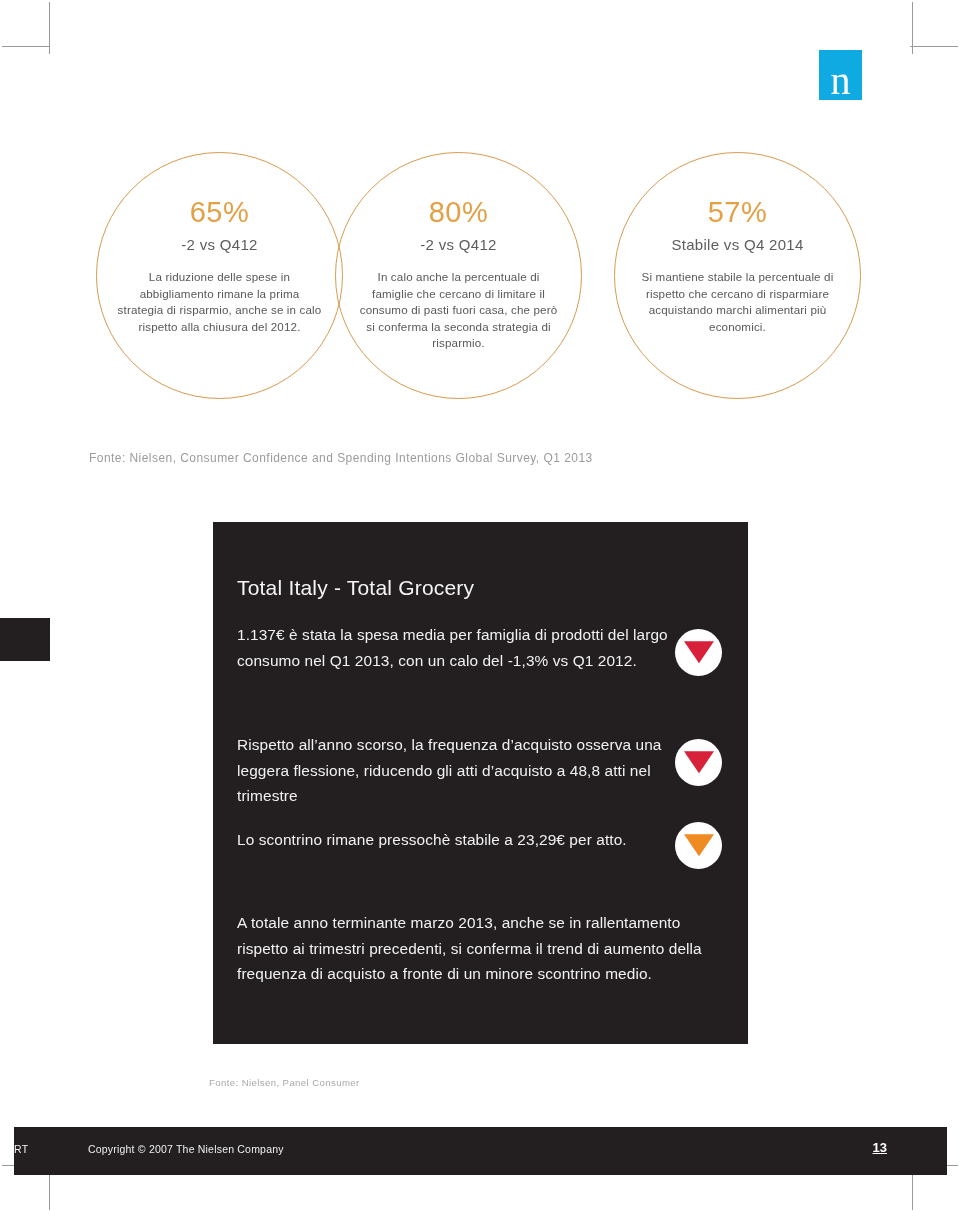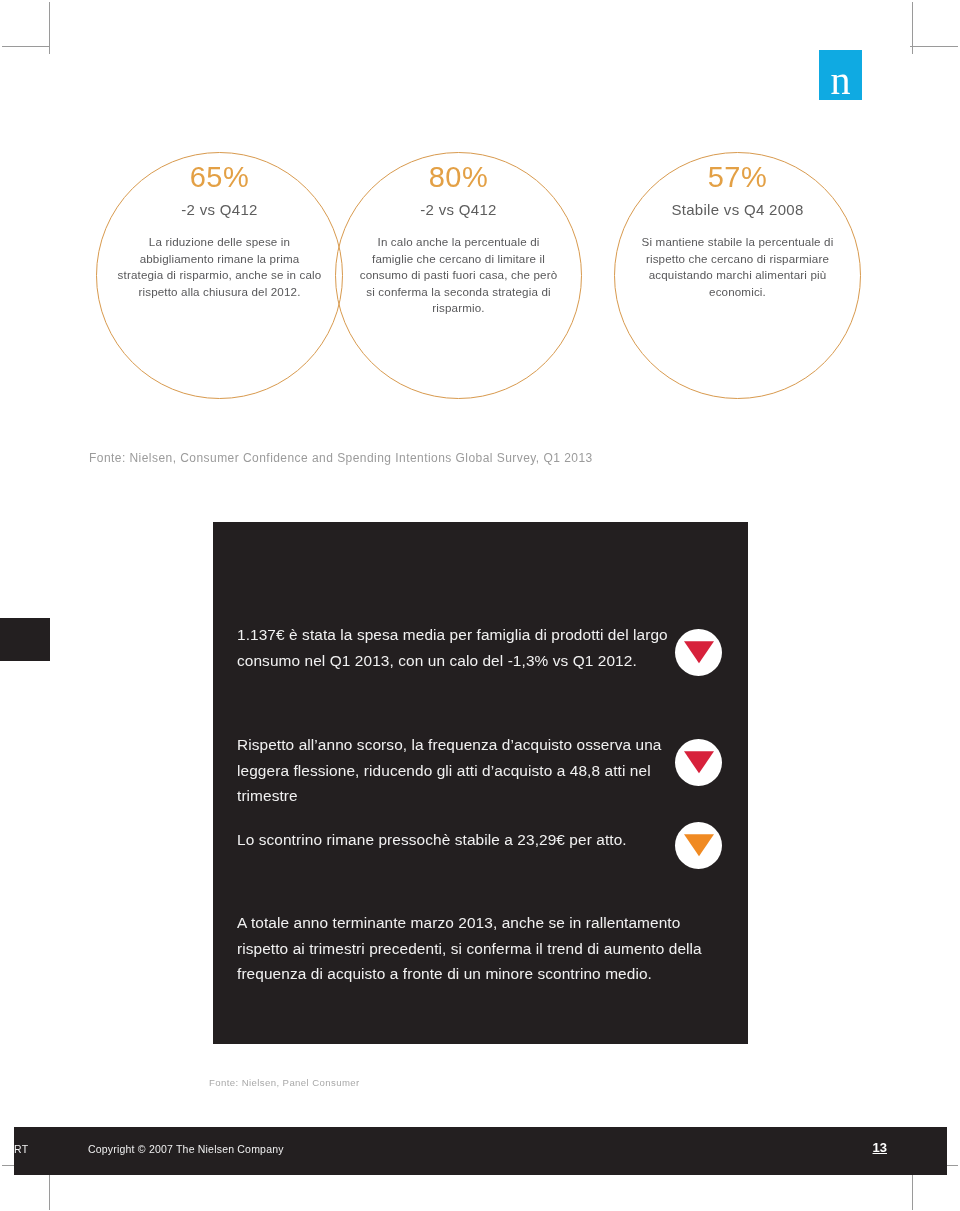--- a/index.html
+++ b/index.html
@@ -36,21 +36,21 @@
     position:absolute;top:0;
     width:247px;height:247px;border-radius:50%;
     border:1.1px solid #d89a4e;
     box-sizing:border-box;
     text-align:center;
   }
   .c1{left:96px;}
   .c2{left:335px;}
   .c3{left:614px;}
   .pct{
-    margin-top:8px;
+    margin-top:43px;
     font-size:29px;color:#e3a045;letter-spacing:.5px;
     font-weight:300;
   }
   .sub{
     margin-top:7px;
     font-size:15px;color:#5d5d5d;letter-spacing:.3px;
   }
   .desc{
     margin:16px auto 0;
     width:206px;
@@ -164,32 +164,33 @@
     </div>
 
     <div class="circle c2">
       <div class="pct">80%</div>
       <div class="sub">-2 vs Q412</div>
       <div class="desc">In calo anche la percentuale di famiglie che cercano di limitare il consumo di pasti fuori casa, che però si conferma la seconda strategia di risparmio.</div>
     </div>
 
     <div class="circle c3">
       <div class="pct">57%</div>
-      <div class="sub">Stabile vs Q4 2008</div>
+      <div class="sub">Stabile vs Q4 2014</div>
       <div class="desc">Si mantiene stabile la percentuale di rispetto che cercano di risparmiare acquistando marchi alimentari più economici.</div>
     </div>
 
   </div>
 
   <div class="source-top">Fonte: Nielsen, Consumer Confidence and Spending Intentions Global Survey, Q1 2013</div>
 
   <div class="panel-tab"></div>
 
   <div class="panel">
 
+    <div class="kpi-sub">Total Italy - Total Grocery</div>
 
     <div class="block b1">1.137€ è stata la spesa media per famiglia di prodotti del largo consumo nel Q1 2013, con un calo del -1,3% vs Q1 2012.</div>
     <div class="block b2">Rispetto all’anno scorso, la frequenza d’acquisto osserva una leggera flessione, riducendo gli atti d’acquisto a 48,8 atti nel trimestre</div>
     <div class="block b3">Lo scontrino rimane pressochè stabile a 23,29€ per atto.</div>
     <div class="block b4">A totale anno terminante marzo 2013, anche se in rallentamento rispetto ai trimestri precedenti, si conferma il trend di aumento della frequenza di acquisto a fronte di un minore scontrino medio.</div>
 
     <div class="marker m1">
       <div class="tri"></div>
     </div>
     <div class="marker m2">

